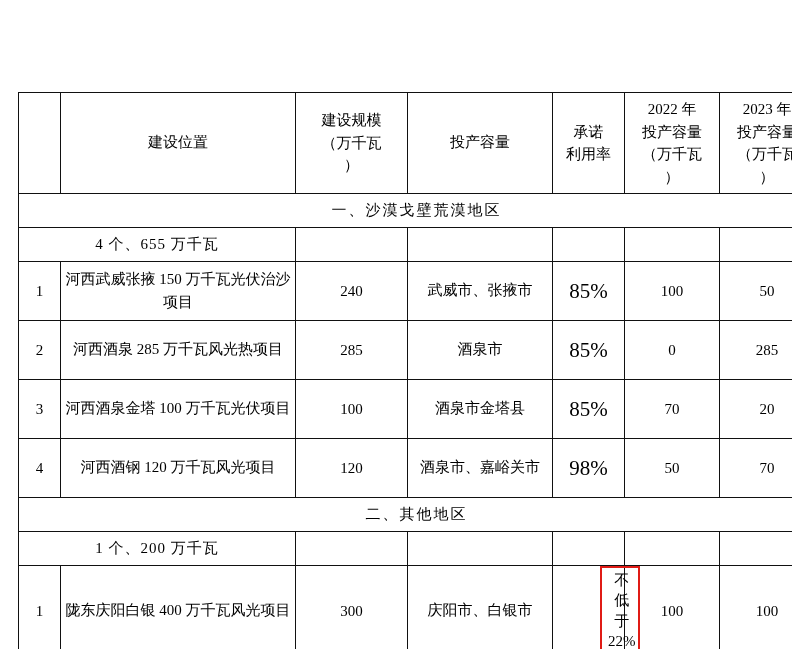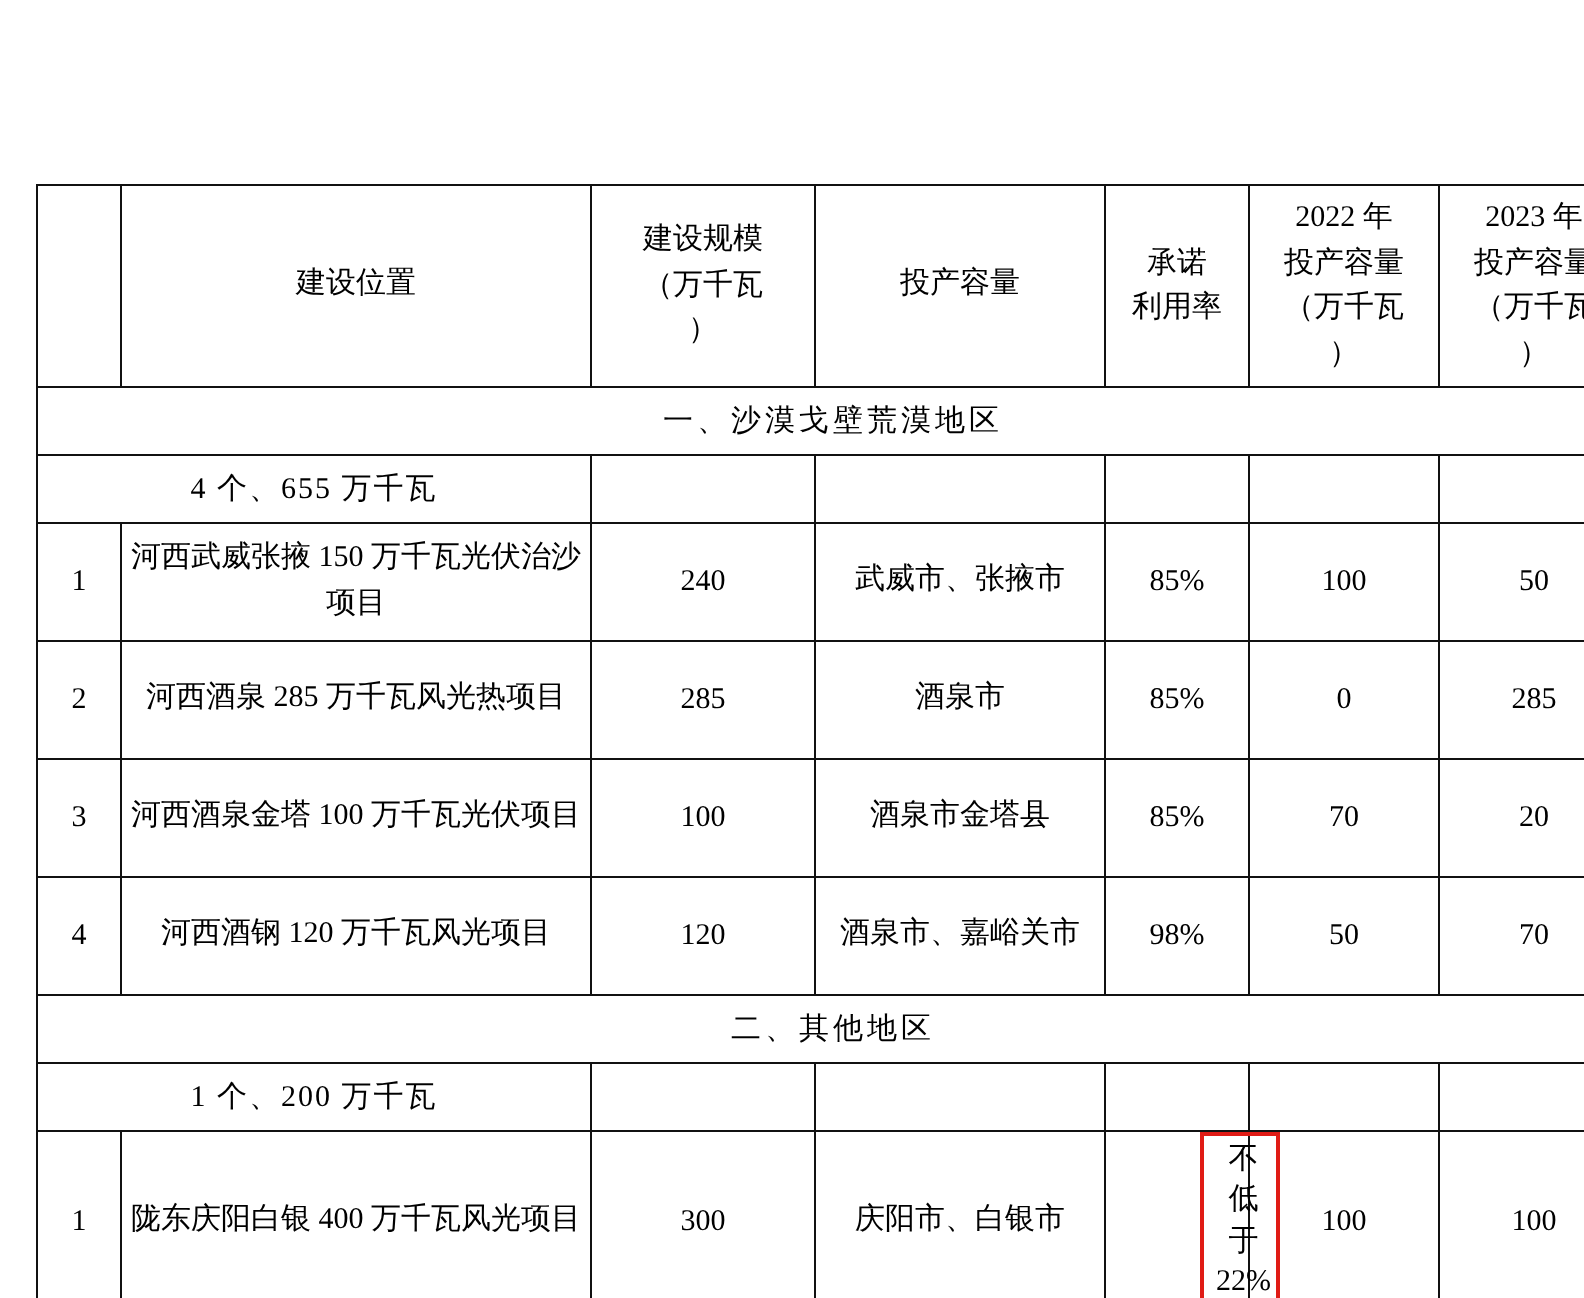--- a/index.html
+++ b/index.html
@@ -105,21 +105,21 @@
   }
   td.idx-cell {
     font-size: 15px;
   }
   td.num-cell {
     font-size: 15.5px;
   }
   .rate-box {
     display: inline-block;
     line-height: 1.35;
-    font-size: 15px;
+    font-size: 21px;
   }
   .rate-highlight {
     display: inline-block;
     border: 2.5px solid #e01b15;
     padding: 2px 2px 3px 6px;
     line-height: 1.35;
     font-size: 15px;
     box-sizing: border-box;
     margin-left: 47px;
   }

